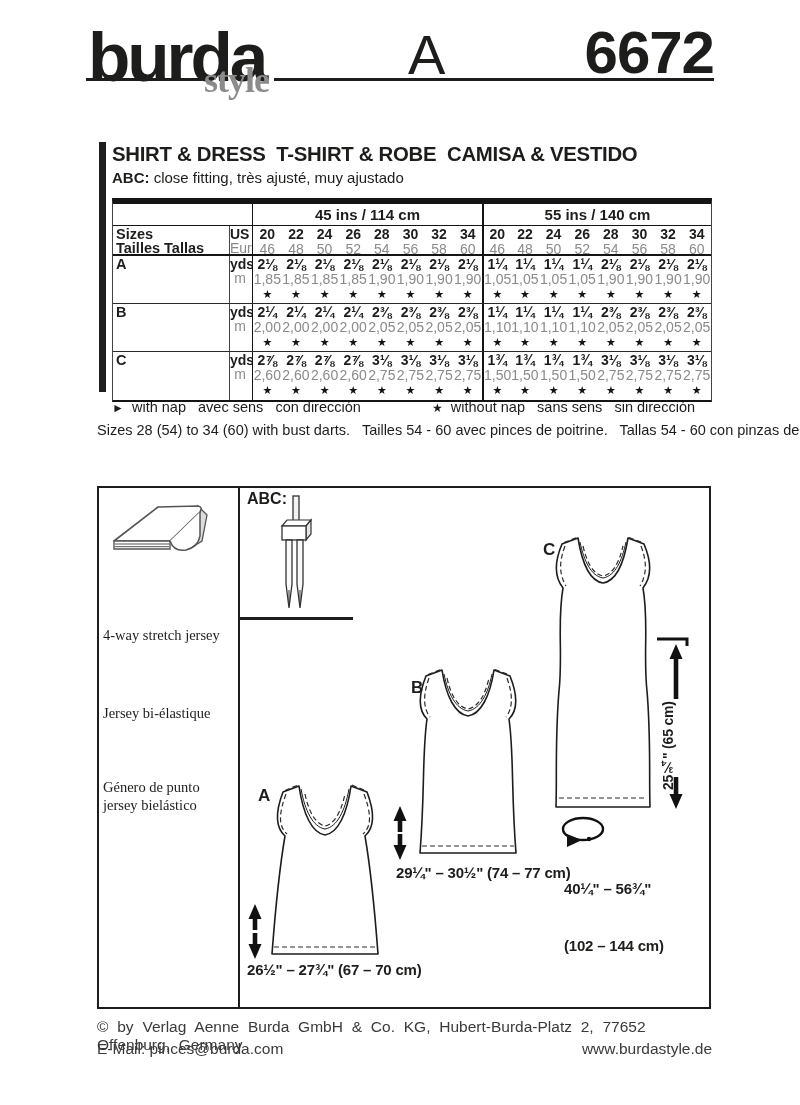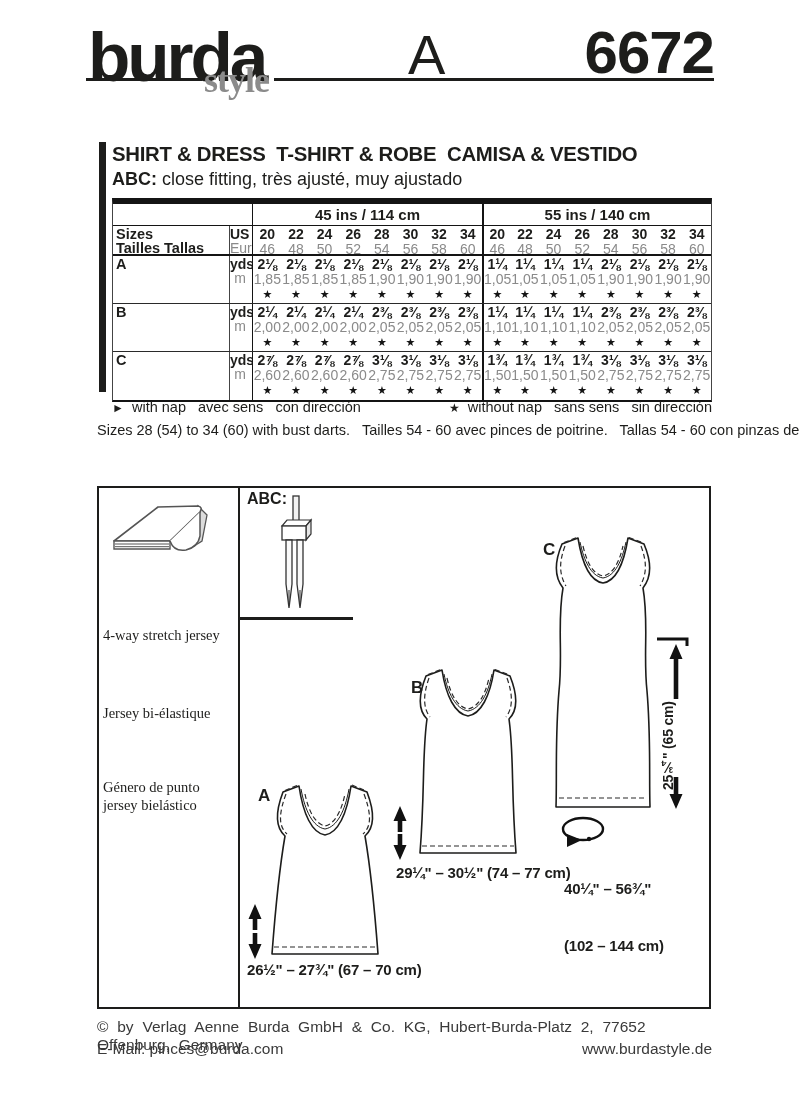--- a/index.html
+++ b/index.html
@@ -16,21 +16,21 @@
   .logo-sub{left:204px;top:62px;font-family:"Liberation Serif", serif;font-weight:700;
             font-size:36px;color:#8b8b8b;letter-spacing:-1px;line-height:1;}
   .view-letter{left:408px;top:22px;font-size:56px;font-weight:400;}
   .pattern-number{left:578px;top:18px;width:136px;font-size:60px;font-weight:700;text-align:right;
                   letter-spacing:-1px;}
 
   
   .title-bar{left:99px;top:142px;width:7px;height:250px;background:#1d1d1b;}
   .doc-title{left:112px;top:142px;font-size:21px;font-weight:700;letter-spacing:-0.3px;
              white-space:pre;transform:scaleX(.97);transform-origin:left top;}
-  .fit-note{left:112px;top:169px;font-size:18px;white-space:pre;}
+  .fit-note{left:112px;top:169px;font-size:15px;white-space:pre;}
   .fit-note b{font-weight:700;}
 
   
   .ftable{left:112px;top:198px;width:600px;border:1px solid #444;border-top:6px solid #141414;
           border-bottom:2px solid #141414;box-sizing:border-box;font-size:14px;}
   .trow{display:grid;grid-template-columns:116px 24px repeat(16,1fr);box-sizing:border-box;}
   .rep{display:contents;}
   .cell{text-align:center;box-sizing:border-box;overflow:hidden;}
   .group-row{height:22px;border-bottom:1.5px solid #141414;}
   .group-spacer{grid-column:span 2;border-right:1.5px solid #141414;}
@@ -46,21 +46,21 @@
   .unit-sub{color:#8a8a8a;}
   .rep > div:nth-of-type(9){border-left:2px solid #141414;}
   .us-val{font-weight:700;line-height:15px;padding-top:1px;}
   .eur-val{color:#8a8a8a;line-height:14px;}
   .yds-val{font-weight:700;line-height:15px;padding-top:1px;}
   .m-val{color:#8a8a8a;line-height:15px;}
   .star-val{font-size:11px;line-height:14px;color:#141414;}
 
   
   .nap-left{left:112px;top:399px;font-size:14.5px;white-space:pre;}
-  .nap-right{left:432px;top:399px;width:280px;text-align:right;font-size:14.5px;white-space:pre;}
+  .nap-right{left:432px;top:399px;width:280px;font-size:14.5px;white-space:pre;}
   .nap-sym{font-size:12px;}
   .darts-note{left:97px;top:422px;font-size:14.5px;white-space:pre;}
 
   
   .dbox{left:97px;top:486px;width:614px;height:523px;border:2px solid #1d1d1b;box-sizing:border-box;}
   .vdivider{left:238px;top:487px;width:2px;height:520px;background:#1d1d1b;}
   .abc-line{left:239px;top:617px;width:114px;height:2.5px;background:#1d1d1b;}
   .abc-label{left:247px;top:490px;font-size:16px;font-weight:700;}
   .fab-label{left:103px;font-size:14.5px;line-height:18px;font-family:Liberation Serif, serif;}
   .garment-letter{font-size:17px;font-weight:700;}

